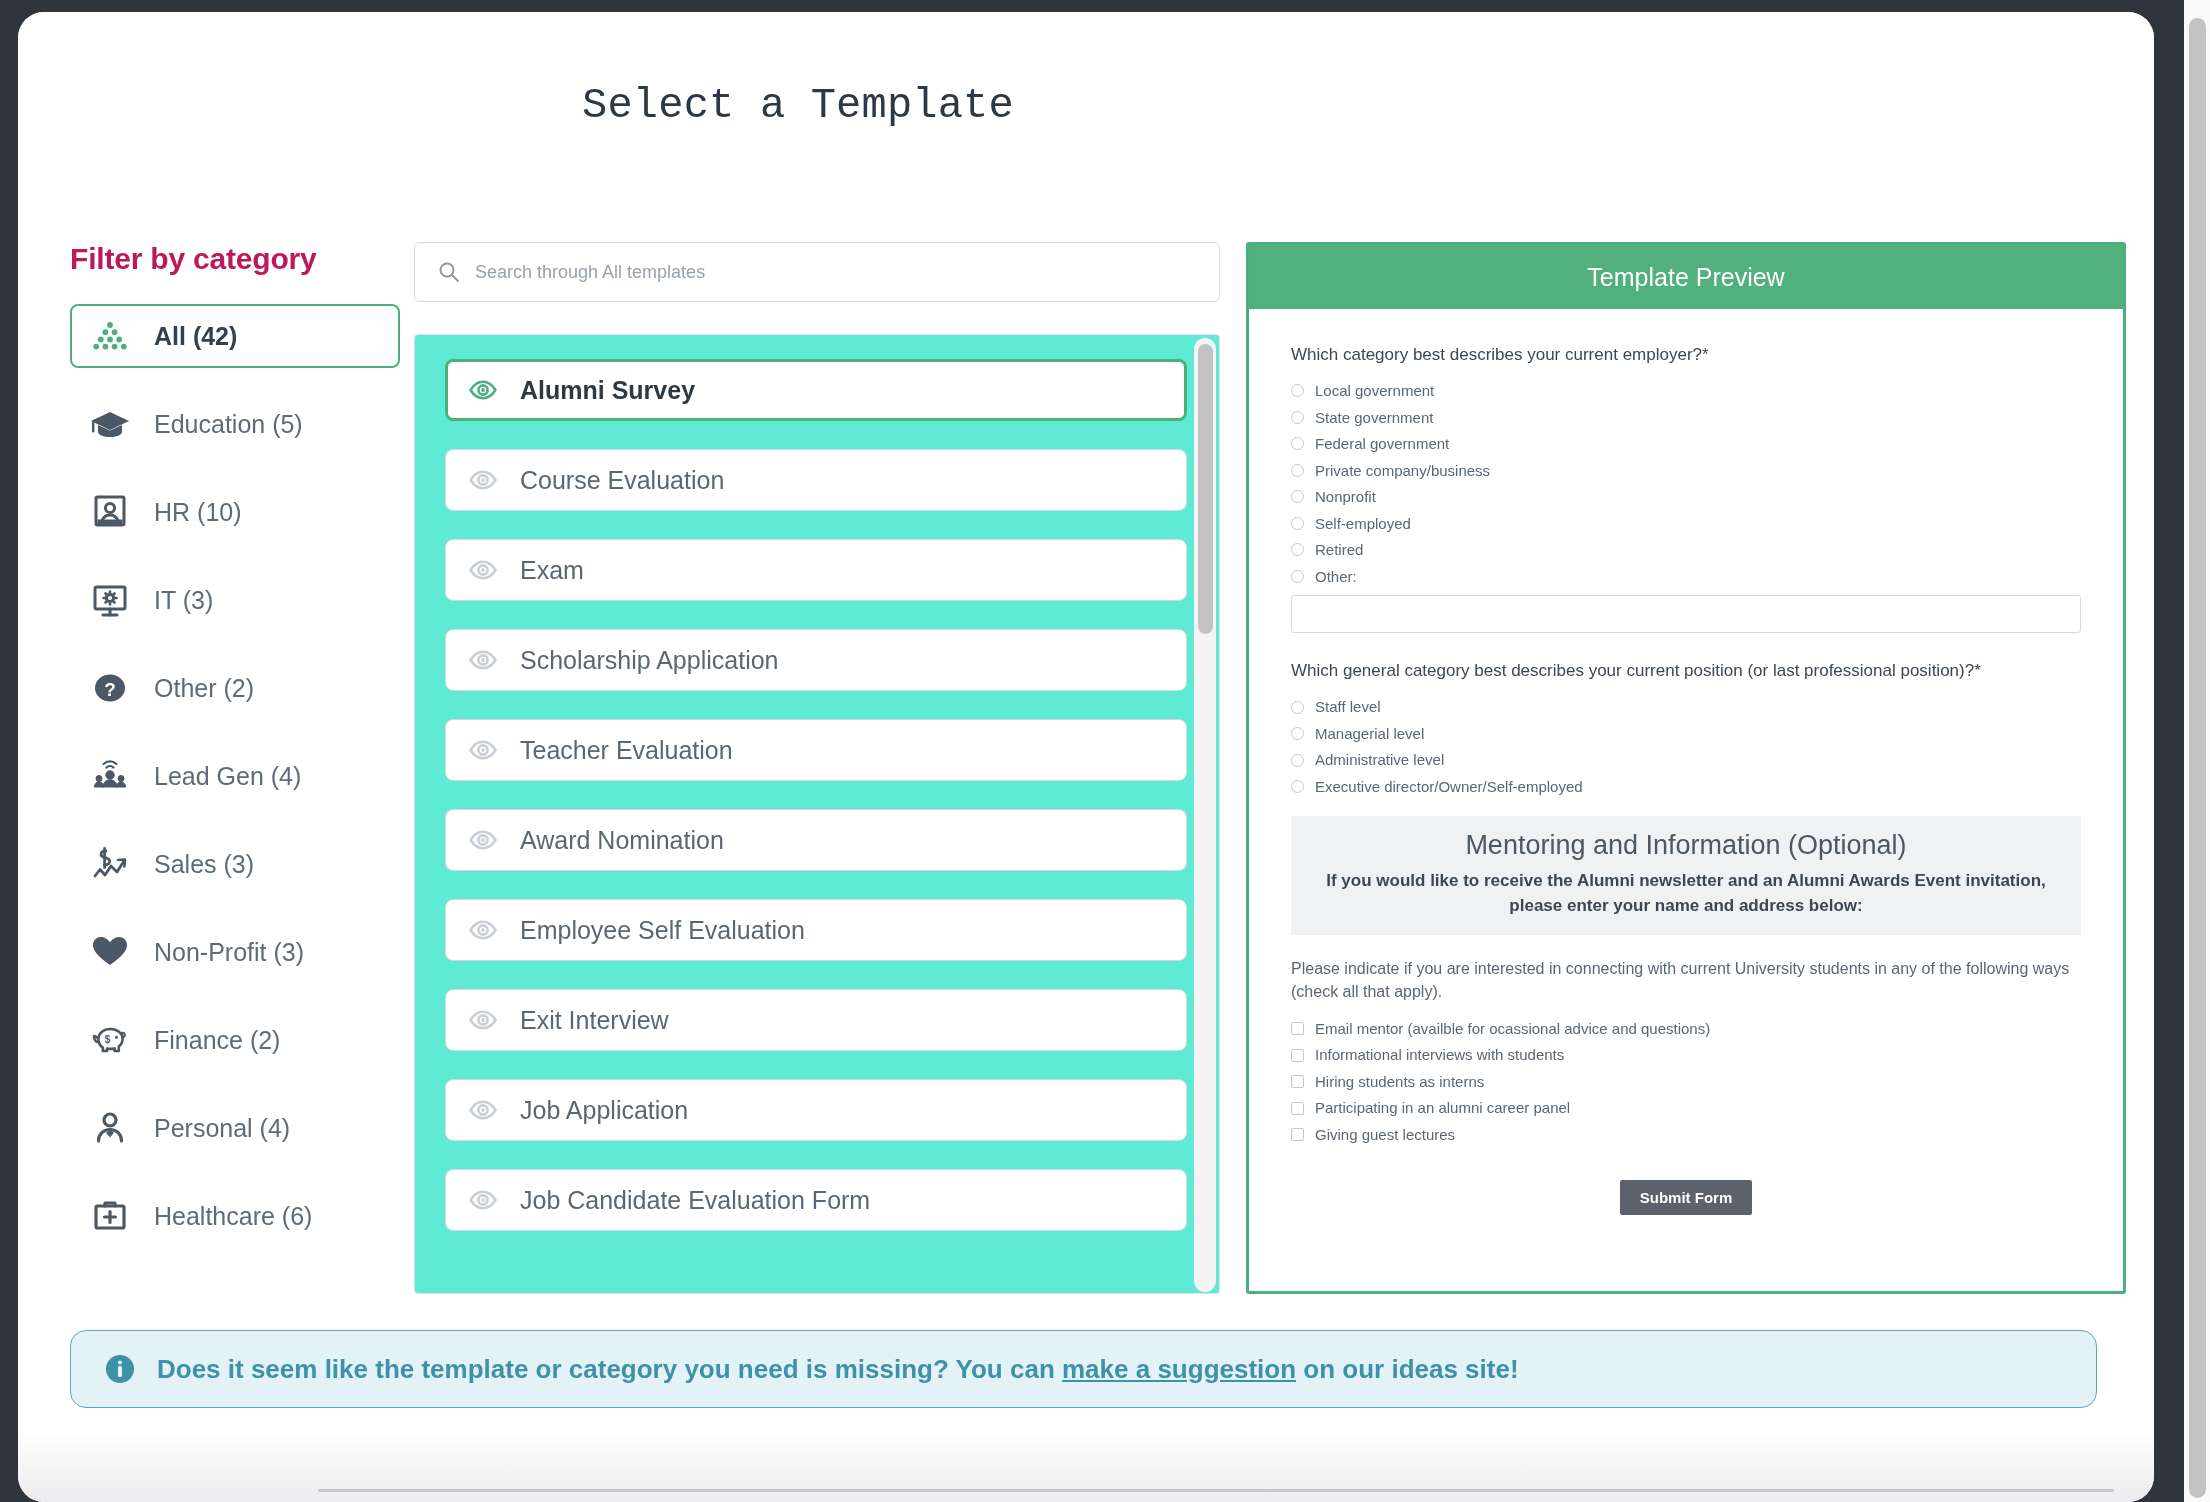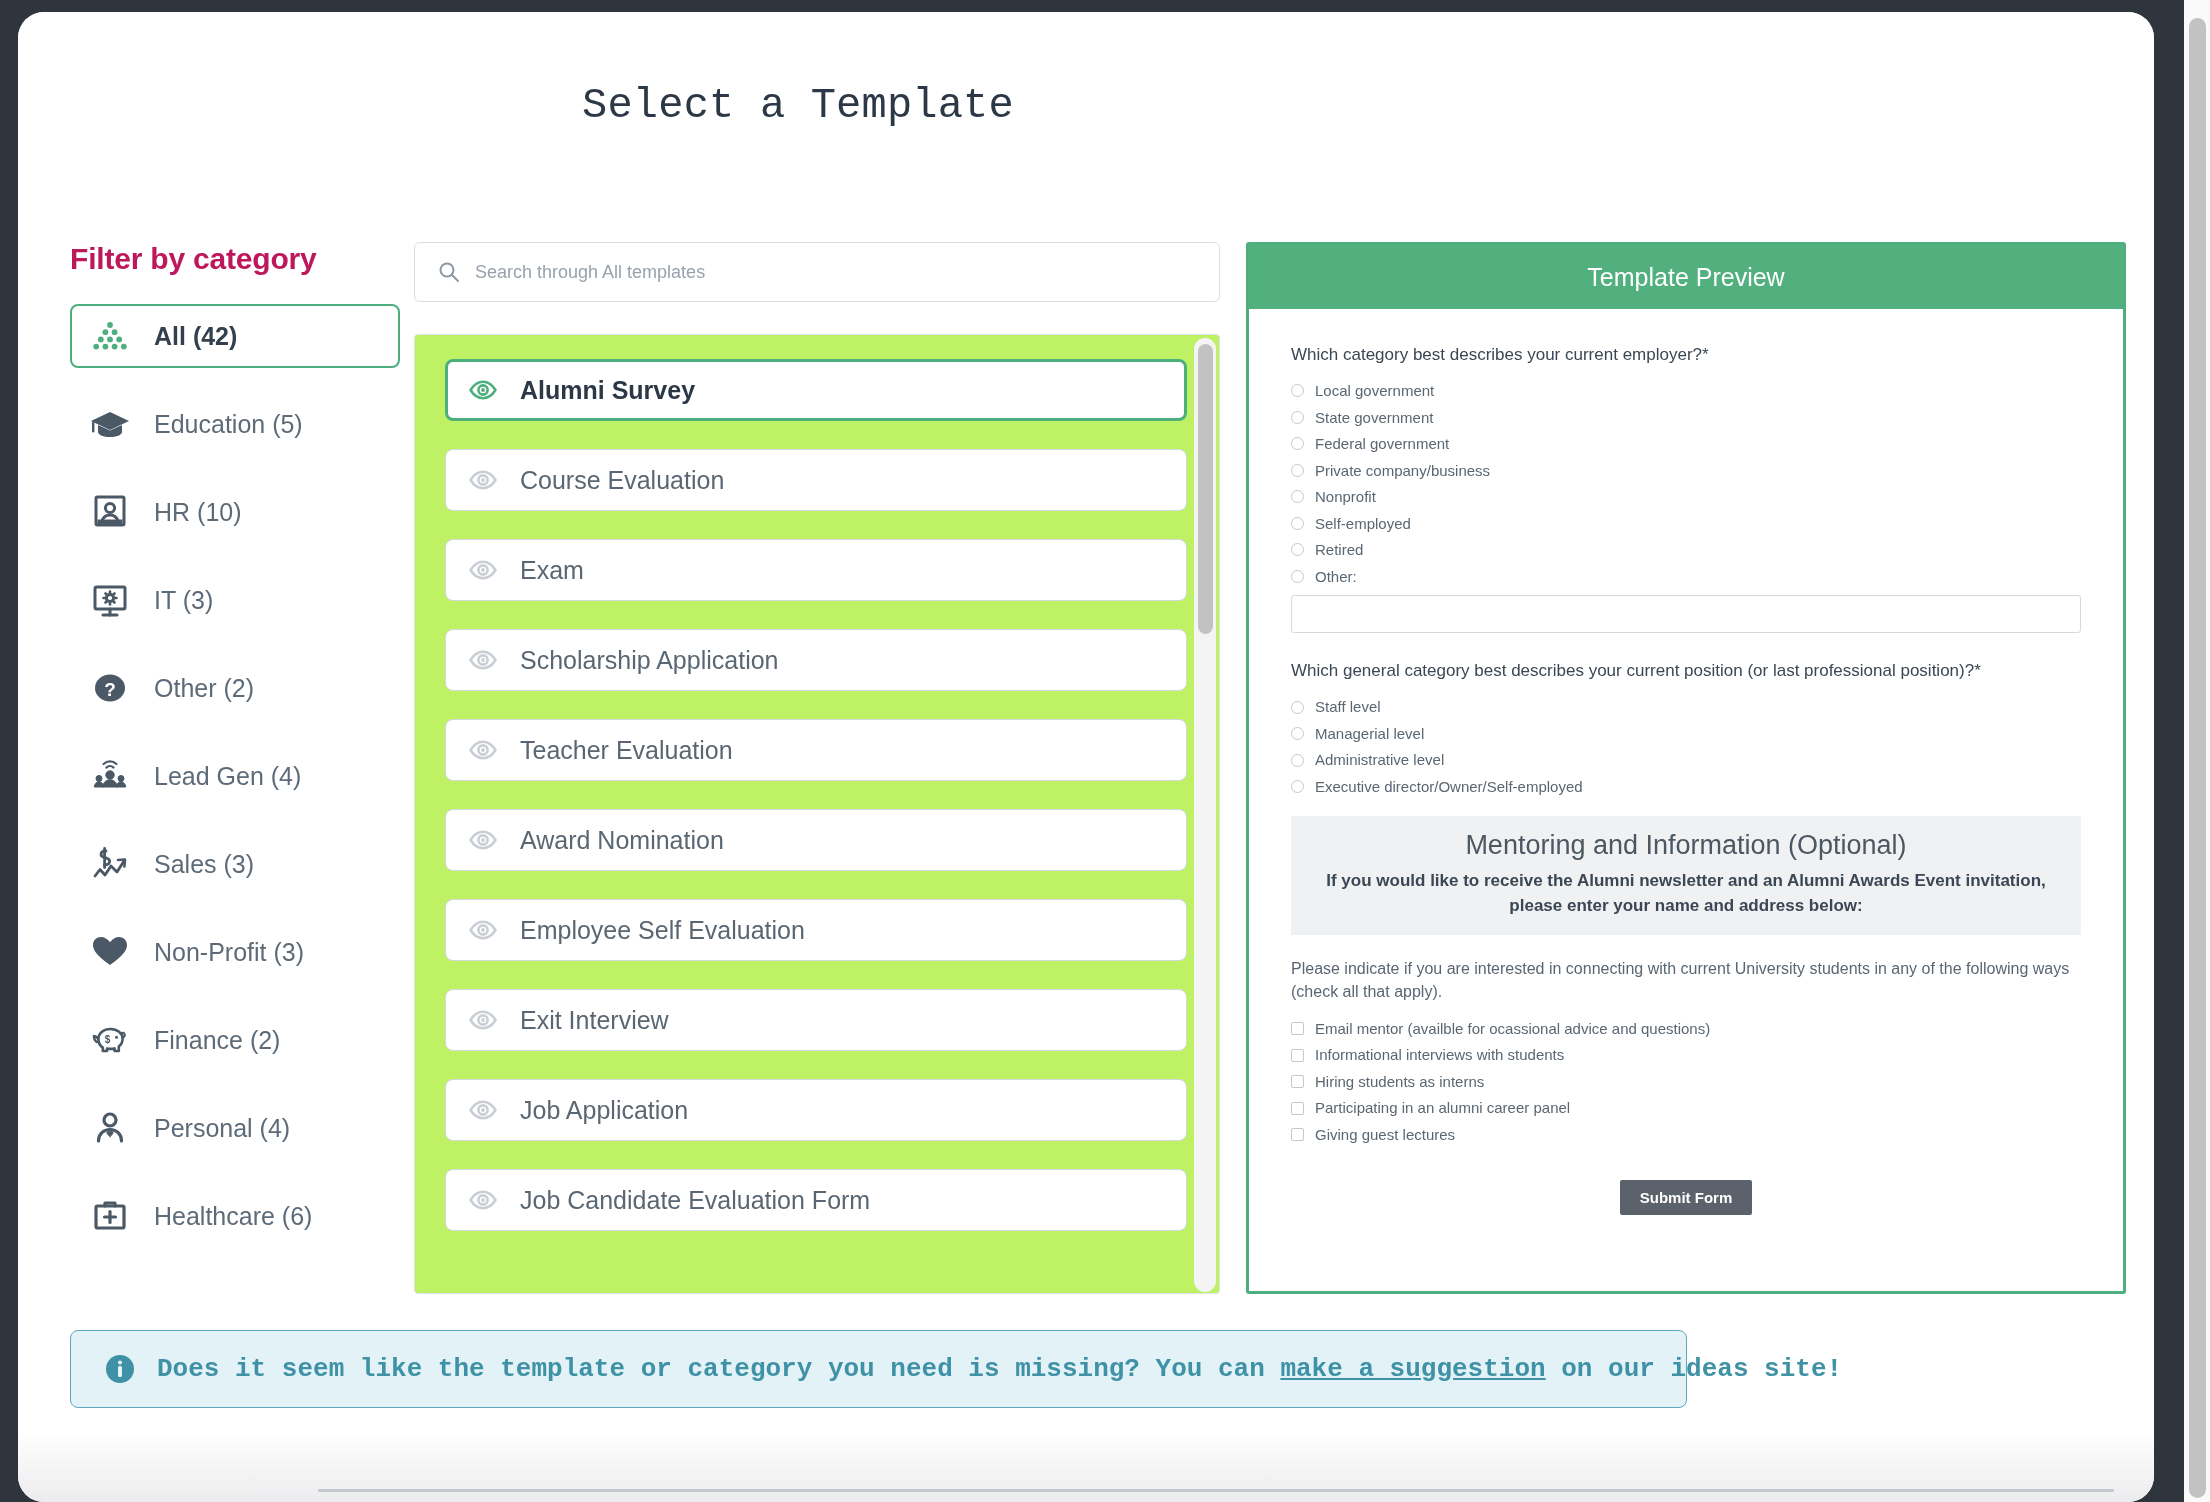--- a/index.html
+++ b/index.html
@@ -180,21 +180,21 @@
   }
   .search-input::placeholder { color: #98a2ac; }
 
   .list-panel {
     position: relative;
     margin-top: 32px;
     width: 806px;
     height: 960px;
     border: 1px solid #dfe3e7;
     border-radius: 4px;
-    background: #bef264;
+    background: #5eead4;
     overflow: hidden;
   }
   .list-inner {
     position: absolute;
     left: 0; top: 0;
     width: 806px;
     padding: 24px 34px 24px 30px;
   }
   .tpl-item {
     display: flex;
@@ -365,29 +365,28 @@
     padding: 9px 20px;
     border-radius: 2px;
     cursor: pointer;
   }
 
   
   .info-banner {
     position: absolute;
     left: 52px;
     top: 1318px;
-    width: 1617px;
+    width: 2027px;
     height: 78px;
     background: #e3f2f7;
     border: 1px solid #5ba9bd;
-    border-radius: 8px;
+    border-radius: 16px;
     display: flex;
     align-items: center;
     padding-left: 34px;
-    font-family: Liberation Mono, monospace;
   }
   .info-icon {
     width: 30px;
     height: 30px;
     flex: 0 0 30px;
     margin-right: 22px;
   }
   .info-text {
     font-size: 26px;
     color: #3f91a6;

